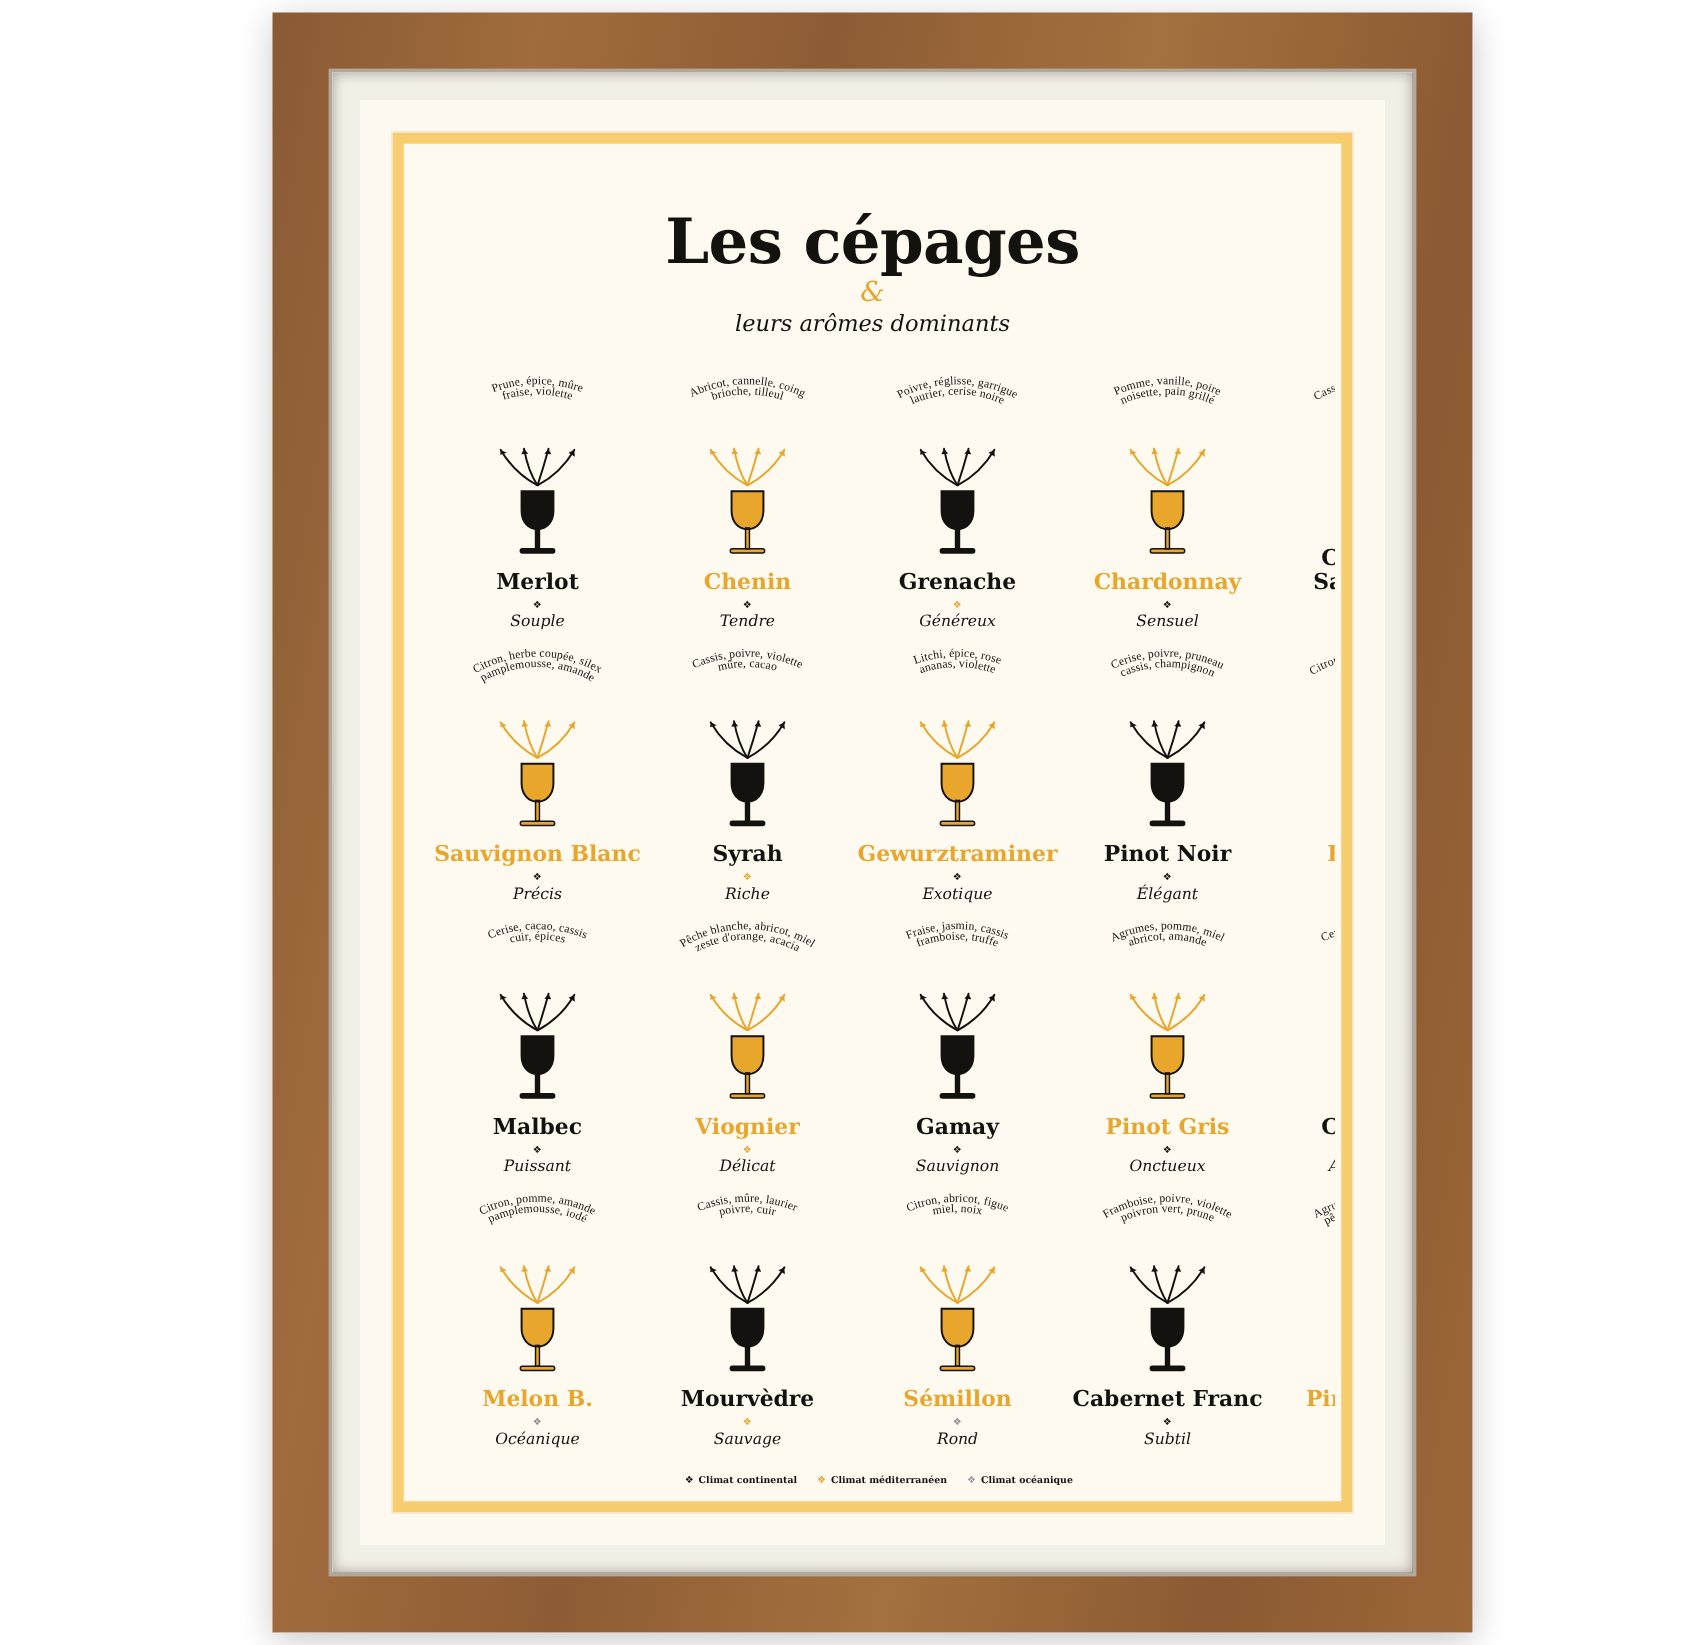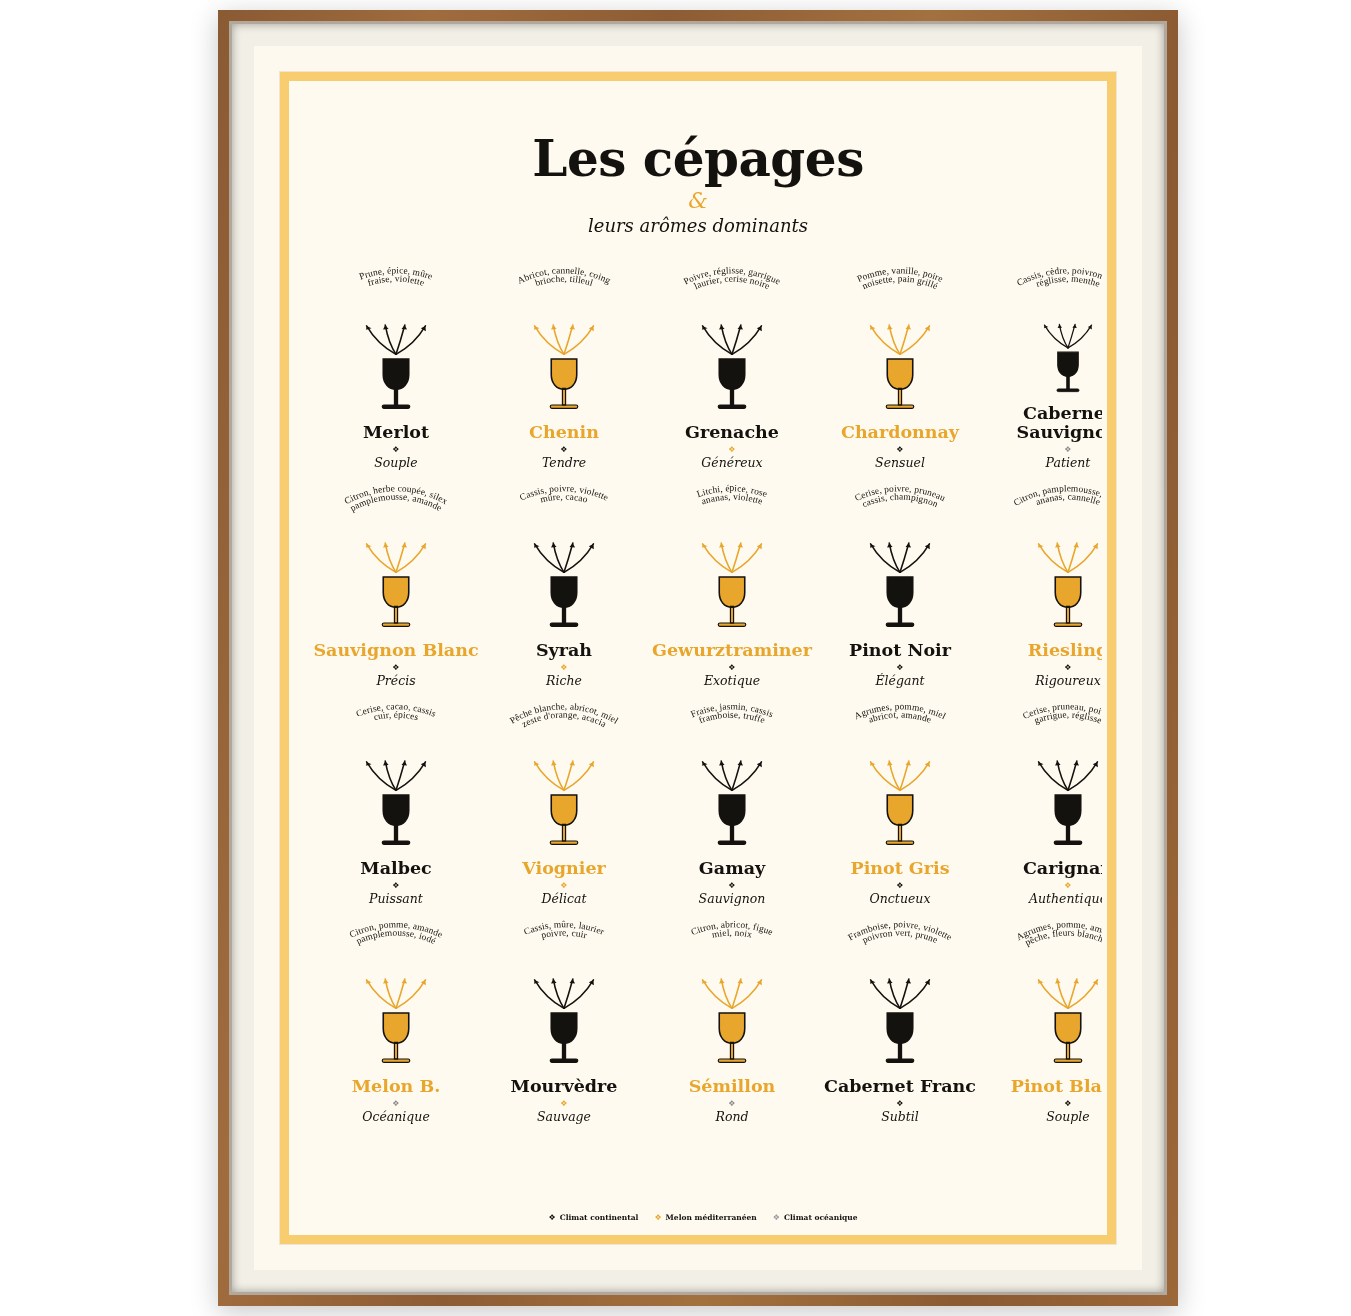--- a/index.html
+++ b/index.html
@@ -17,21 +17,21 @@
   
   .frame-outer {
     position: absolute;
     left: 218px;
     top: 10px;
     width: 960px;
     height: 1296px;
     background: linear-gradient(100deg, #8a5a33 0%, #a06c3e 18%, #8e5c34 38%, #a3713f 60%, #8b5a32 82%, #9c6739 100%);
     box-shadow: 0 6px 26px rgba(0,0,0,0.22);
     box-sizing: border-box;
-    padding: 11px;
+    padding: 45px;
   }
   .frame-inner-bevel {
     width: 100%;
     height: 100%;
     box-sizing: border-box;
     border: 3px solid rgba(60,33,13,0.35);
     background: #f2efe6;
     padding: 22px;
     box-shadow: inset 0 0 10px rgba(0,0,0,0.35);
   }
@@ -875,21 +875,21 @@
             </div>
 
           <div class="footer">
             <div class="legend" id="legend">
                 <div class="legend-item">
                   <span class="legend-mark cont">❖</span>
                   <span class="legend-label">Climat continental</span>
                 </div>
                 <div class="legend-item">
                   <span class="legend-mark med">❖</span>
-                  <span class="legend-label">Melon méditerranéen</span>
+                  <span class="legend-label">Climat méditerranéen</span>
                 </div>
                 <div class="legend-item">
                   <span class="legend-mark oce">❖</span>
                   <span class="legend-label">Climat océanique</span>
                 </div>
               </div>
           </div>
 
         </div>
       </div>

